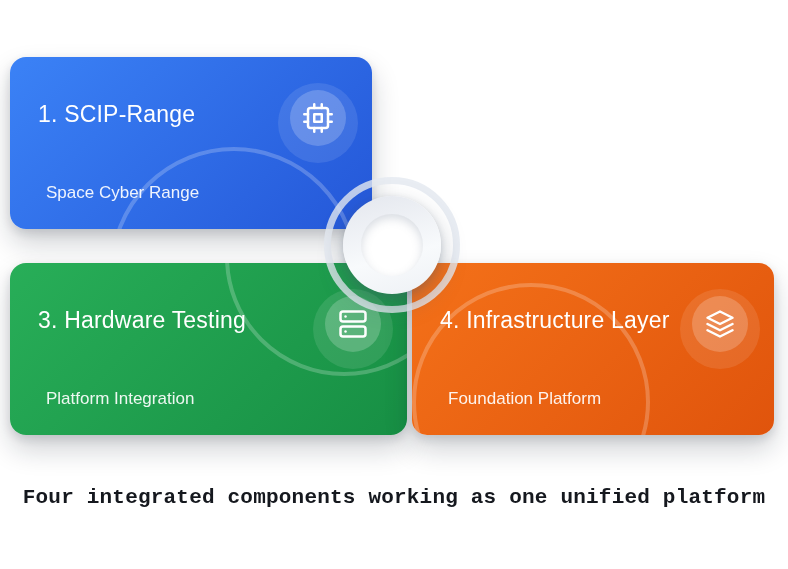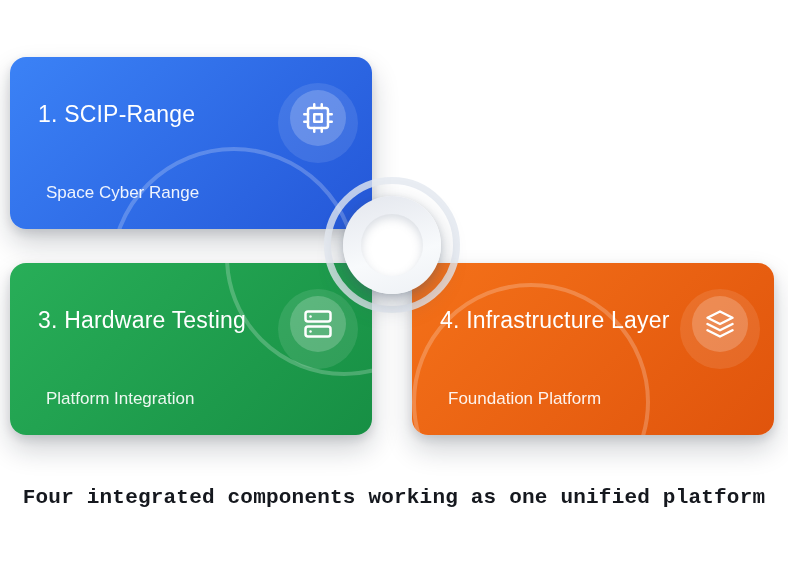--- a/index.html
+++ b/index.html
@@ -97,36 +97,36 @@
         <rect x="4" y="4" width="16" height="16" rx="2"></rect>
         <rect x="9" y="9" width="6" height="6"></rect>
         <path d="M9 1v3M15 1v3M9 20v3M15 20v3M1 9h3M1 15h3M20 9h3M20 15h3"></path>
       </svg>
     </div>
     <div class="card-title">1. SCIP-Range</div>
     <div class="card-subtitle">Space Cyber Range</div>
   </div>
 
 
-  <div class="card card-3" style="background: linear-gradient(135deg, rgb(40, 174, 88), rgb(23, 143, 68));">
+  <div class="card card-3" style="background: linear-gradient(135deg, rgb(40, 174, 88), rgb(23, 143, 68)); padding-left: 35px;">
     <div class="arc"></div>
     <div class="halo"></div>
     <div class="badge">
       <svg width="30" height="30" viewBox="0 0 24 24" fill="none" stroke="#ffffff" stroke-width="2" stroke-linecap="round" stroke-linejoin="round">
         <rect x="2" y="2" width="20" height="8" rx="2"></rect>
         <rect x="2" y="14" width="20" height="8" rx="2"></rect>
         <line x1="6" y1="6" x2="6.01" y2="6"></line>
         <line x1="6" y1="18" x2="6.01" y2="18"></line>
       </svg>
     </div>
     <div class="card-title">3. Hardware Testing</div>
     <div class="card-subtitle">Platform Integration</div>
   </div>
 
-  <div class="card card-4" style="background: linear-gradient(135deg, rgb(244, 113, 25), rgb(224, 84, 12));">
+  <div class="card card-4" style="background: linear-gradient(135deg, rgb(244, 113, 25), rgb(224, 84, 12)); border-radius: 15px;">
     <div class="arc"></div>
     <div class="halo"></div>
     <div class="badge">
       <svg width="30" height="30" viewBox="0 0 24 24" fill="none" stroke="#ffffff" stroke-width="2" stroke-linecap="round" stroke-linejoin="round">
         <polygon points="12 2 2 7 12 12 22 7 12 2"></polygon>
         <polyline points="2 12 12 17 22 12"></polyline>
         <polyline points="2 17 12 22 22 17"></polyline>
       </svg>
     </div>
     <div class="card-title">4. Infrastructure Layer</div>

